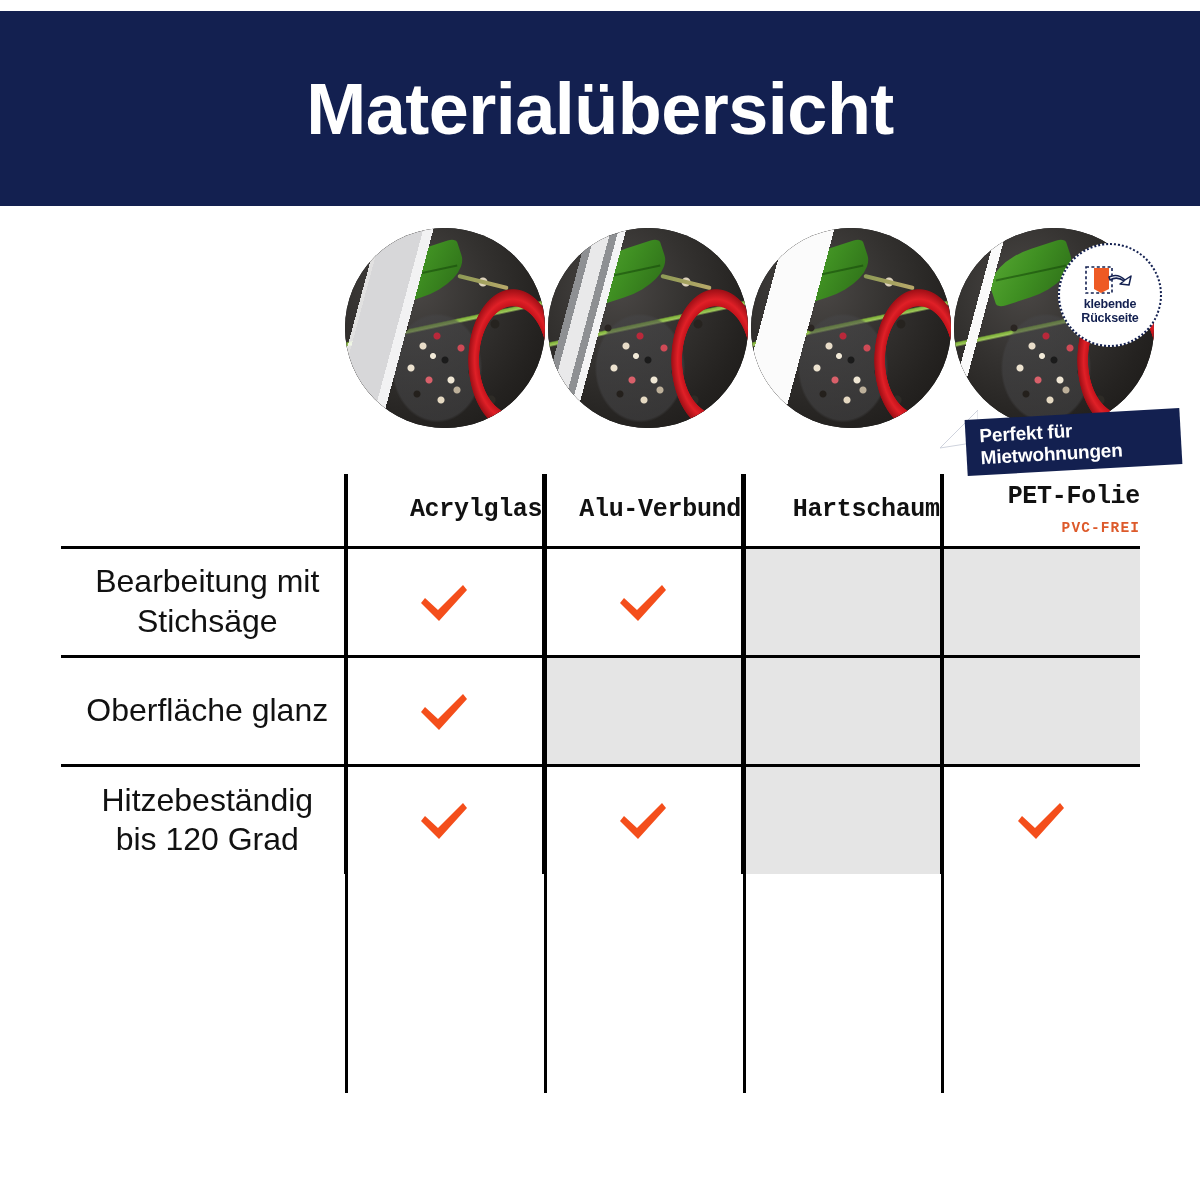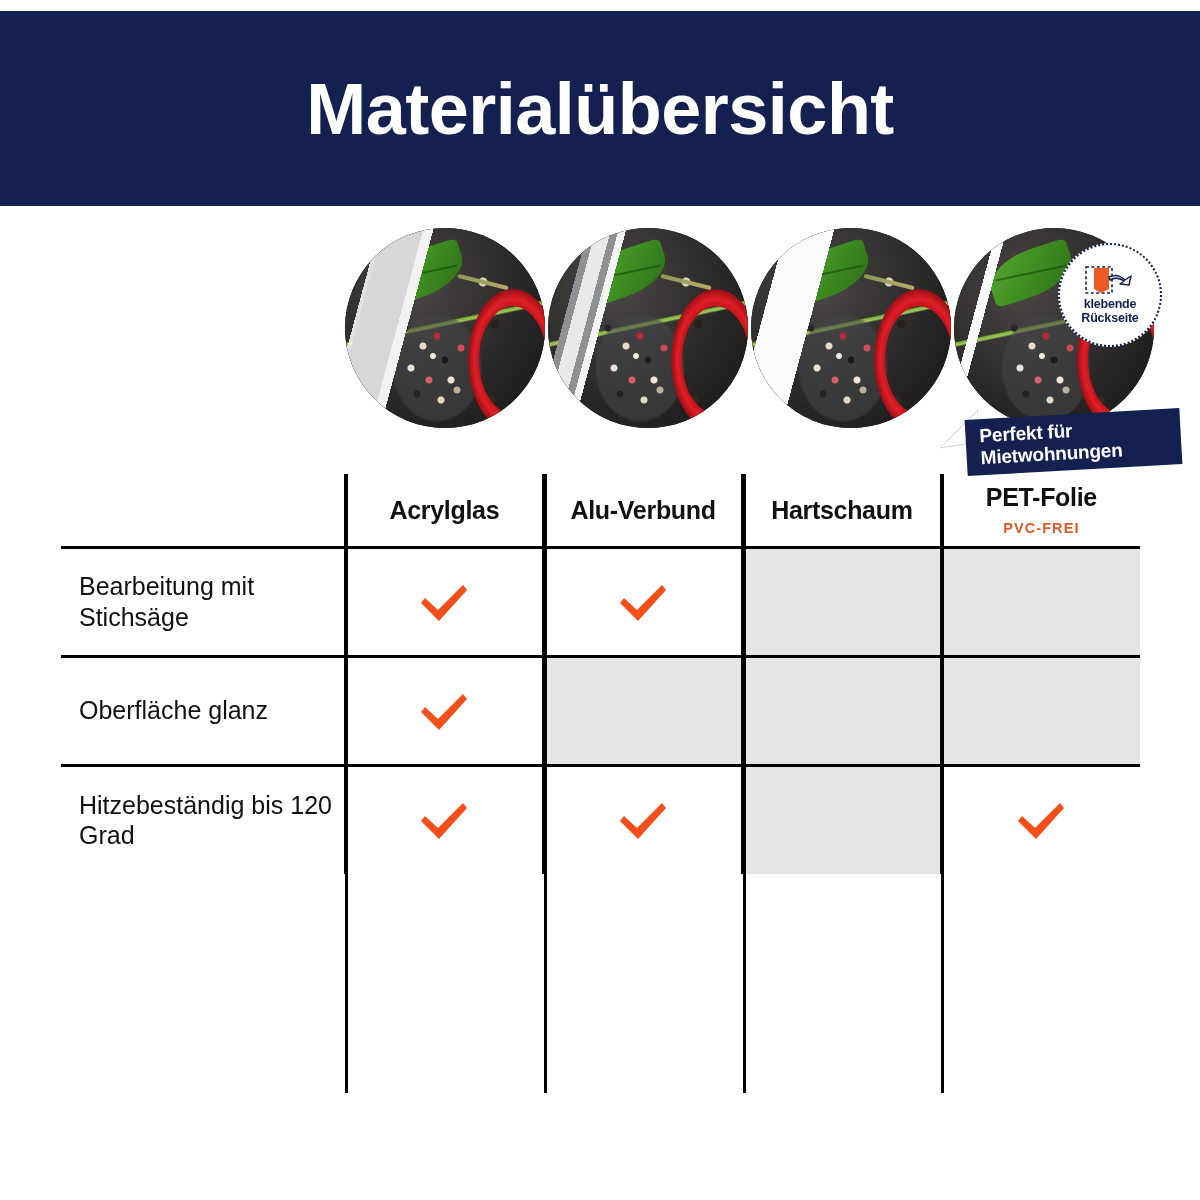--- a/index.html
+++ b/index.html
@@ -170,38 +170,38 @@
 
   
   .table { position: absolute; left: 61px; top: 474px; width: 1079px; height: 619px; }
   .tbl { border-collapse: collapse; width: 1079px; table-layout: fixed; }
   .tbl td, .tbl th { padding: 0; margin: 0; }
 
   col.c-label { width: 284px; }
   col.c-col   { width: 198.75px; }
 
   
-  .hrow th { height: 73px; vertical-align: middle; text-align: center; border: none; }
+  .hrow th { height: 73px; vertical-align: middle; text-align: right; border: none; font-family: Liberation Mono, monospace; }
   .hrow th.hlabel { border: none; }
   .hrow th.hcol { border-left: 3px solid #000; }
   .hrow th.hcol:first-of-type { border-left: 3px solid #000; }
   .col-title {
     font-size: 25px; font-weight: bold; color: #111;
     line-height: 1.05; white-space: nowrap; letter-spacing: -0.3px;
   }
   .col-sub {
     font-size: 14.5px; font-weight: bold; color: #DD5A2B;
     letter-spacing: 1.1px; margin-top: 10px;
   }
 
   
   .brow td { height: 109px; vertical-align: middle; border-top: 3px solid #000; }
   .brow td.rlabel {
-    text-align: left; padding-left: 18px; padding-right: 8px;
-    font-size: 25px; color: #111; line-height: 1.22; border-left: none;
+    text-align: center; padding-left: 18px; padding-right: 8px;
+    font-size: 32px; color: #111; line-height: 1.22; border-left: none;
   }
   .brow td.cell {
     border-left: 3px solid #000;
     text-align: center;
   }
   .brow td.cell.off { background: #e5e5e5; }
   .brow:last-child td { border-bottom: none; margin-top: 33px; }
 
   .check { display: inline-block; width: 56px; height: 44px; vertical-align: middle; }
 

